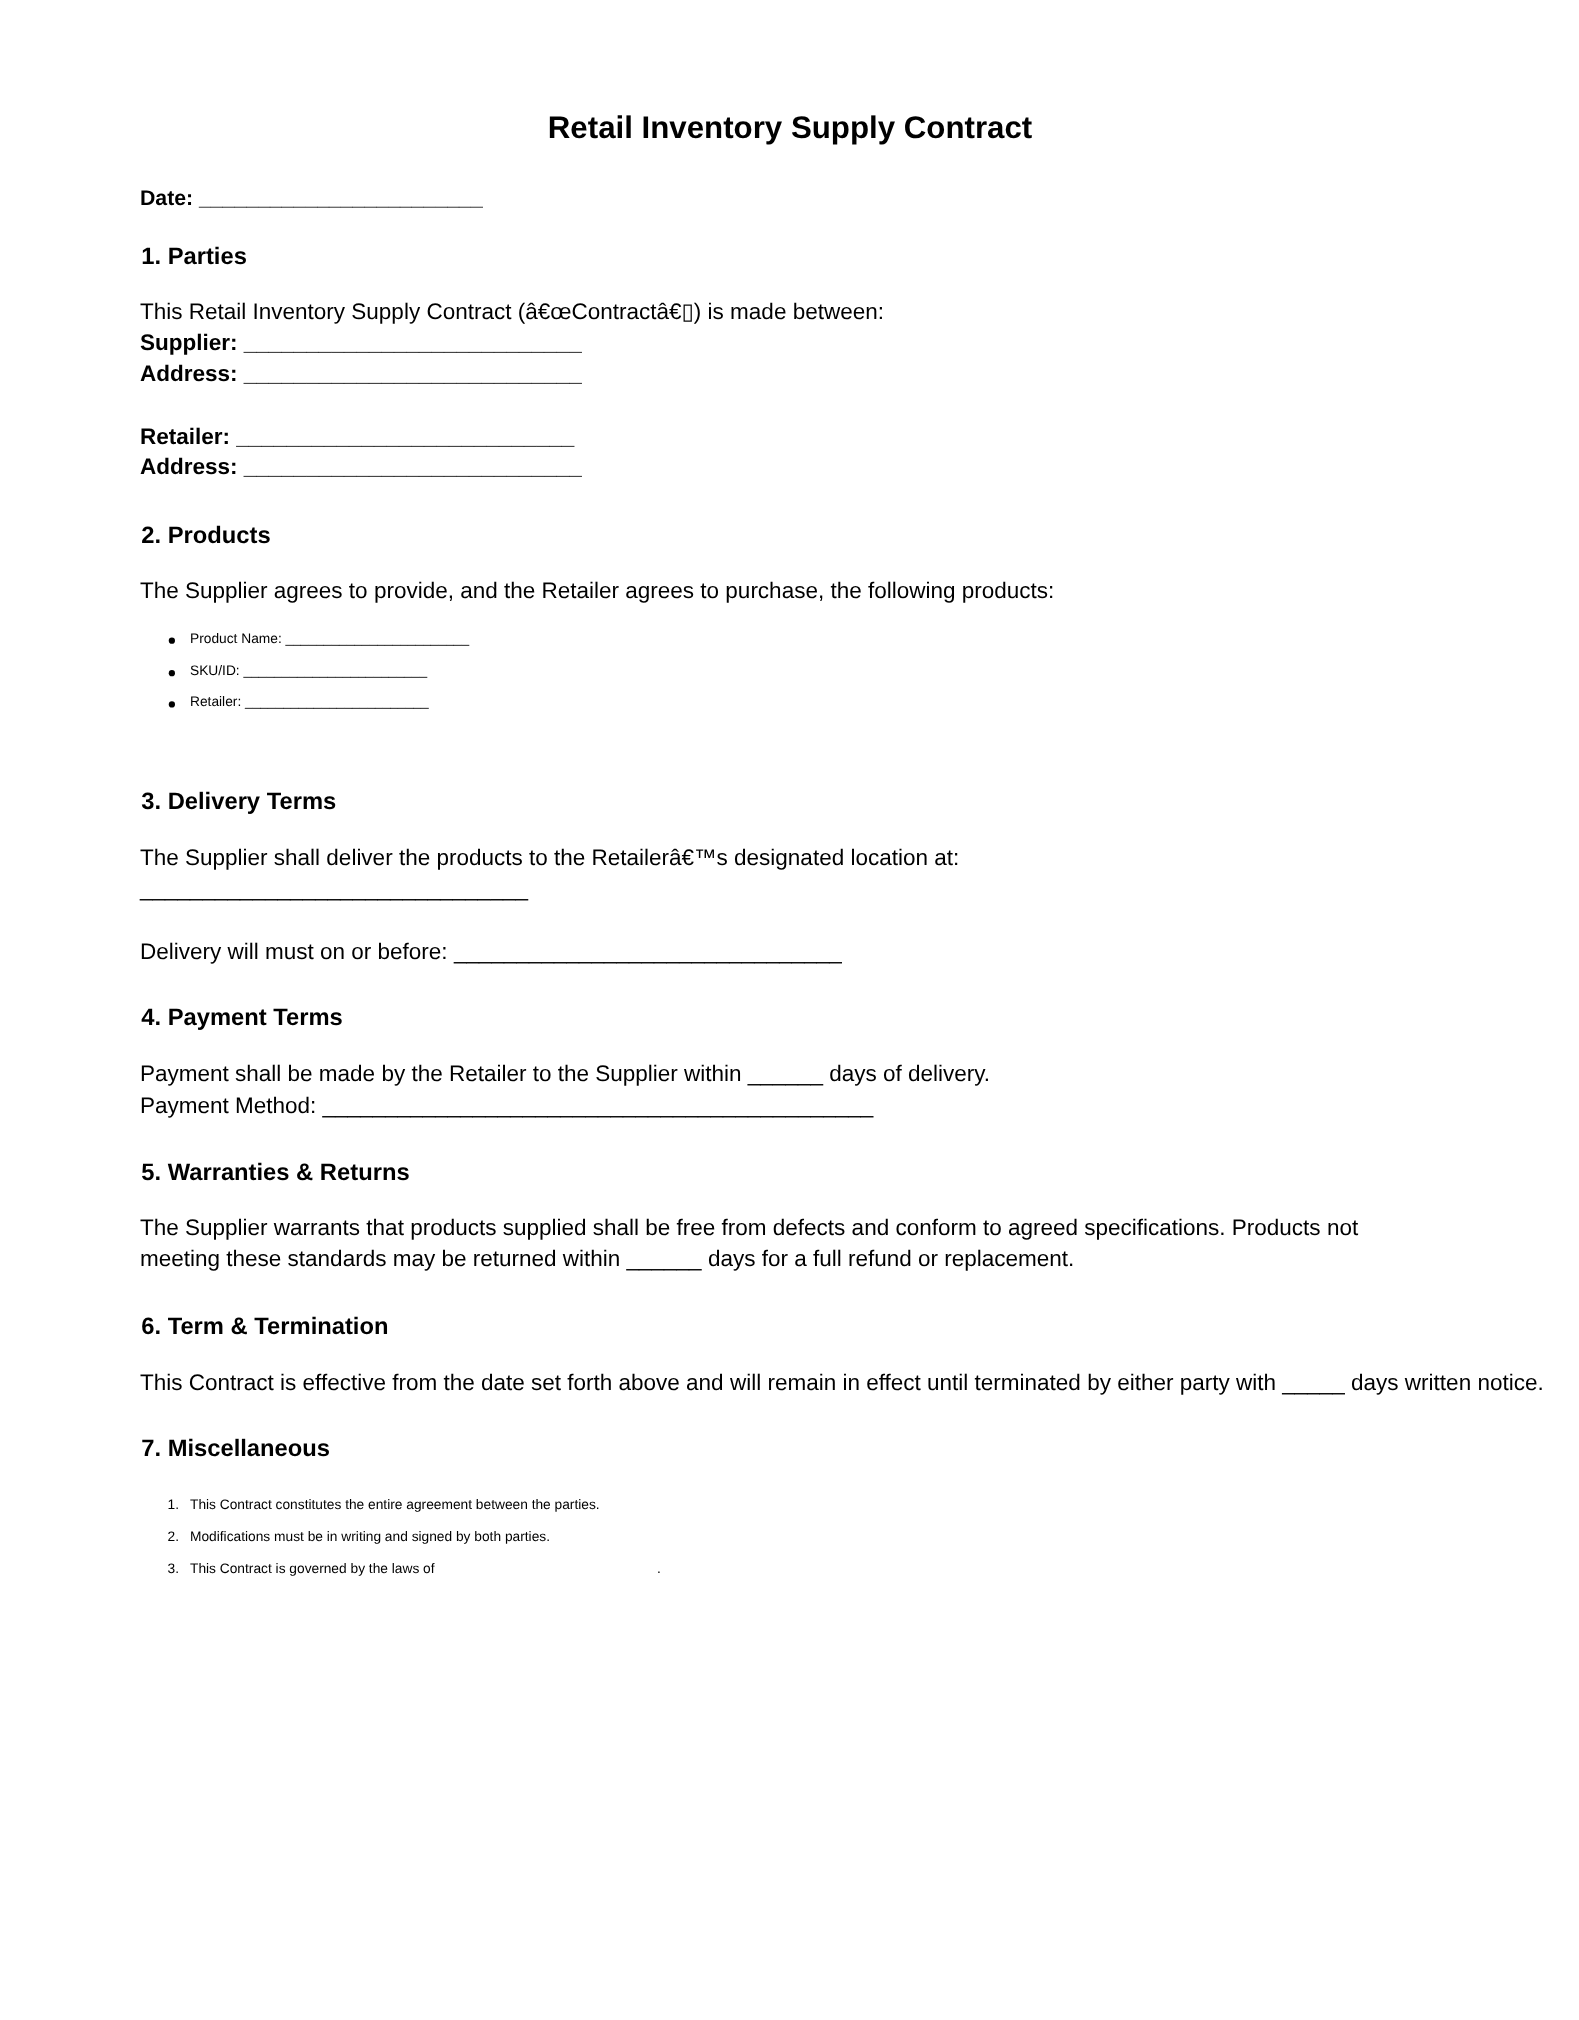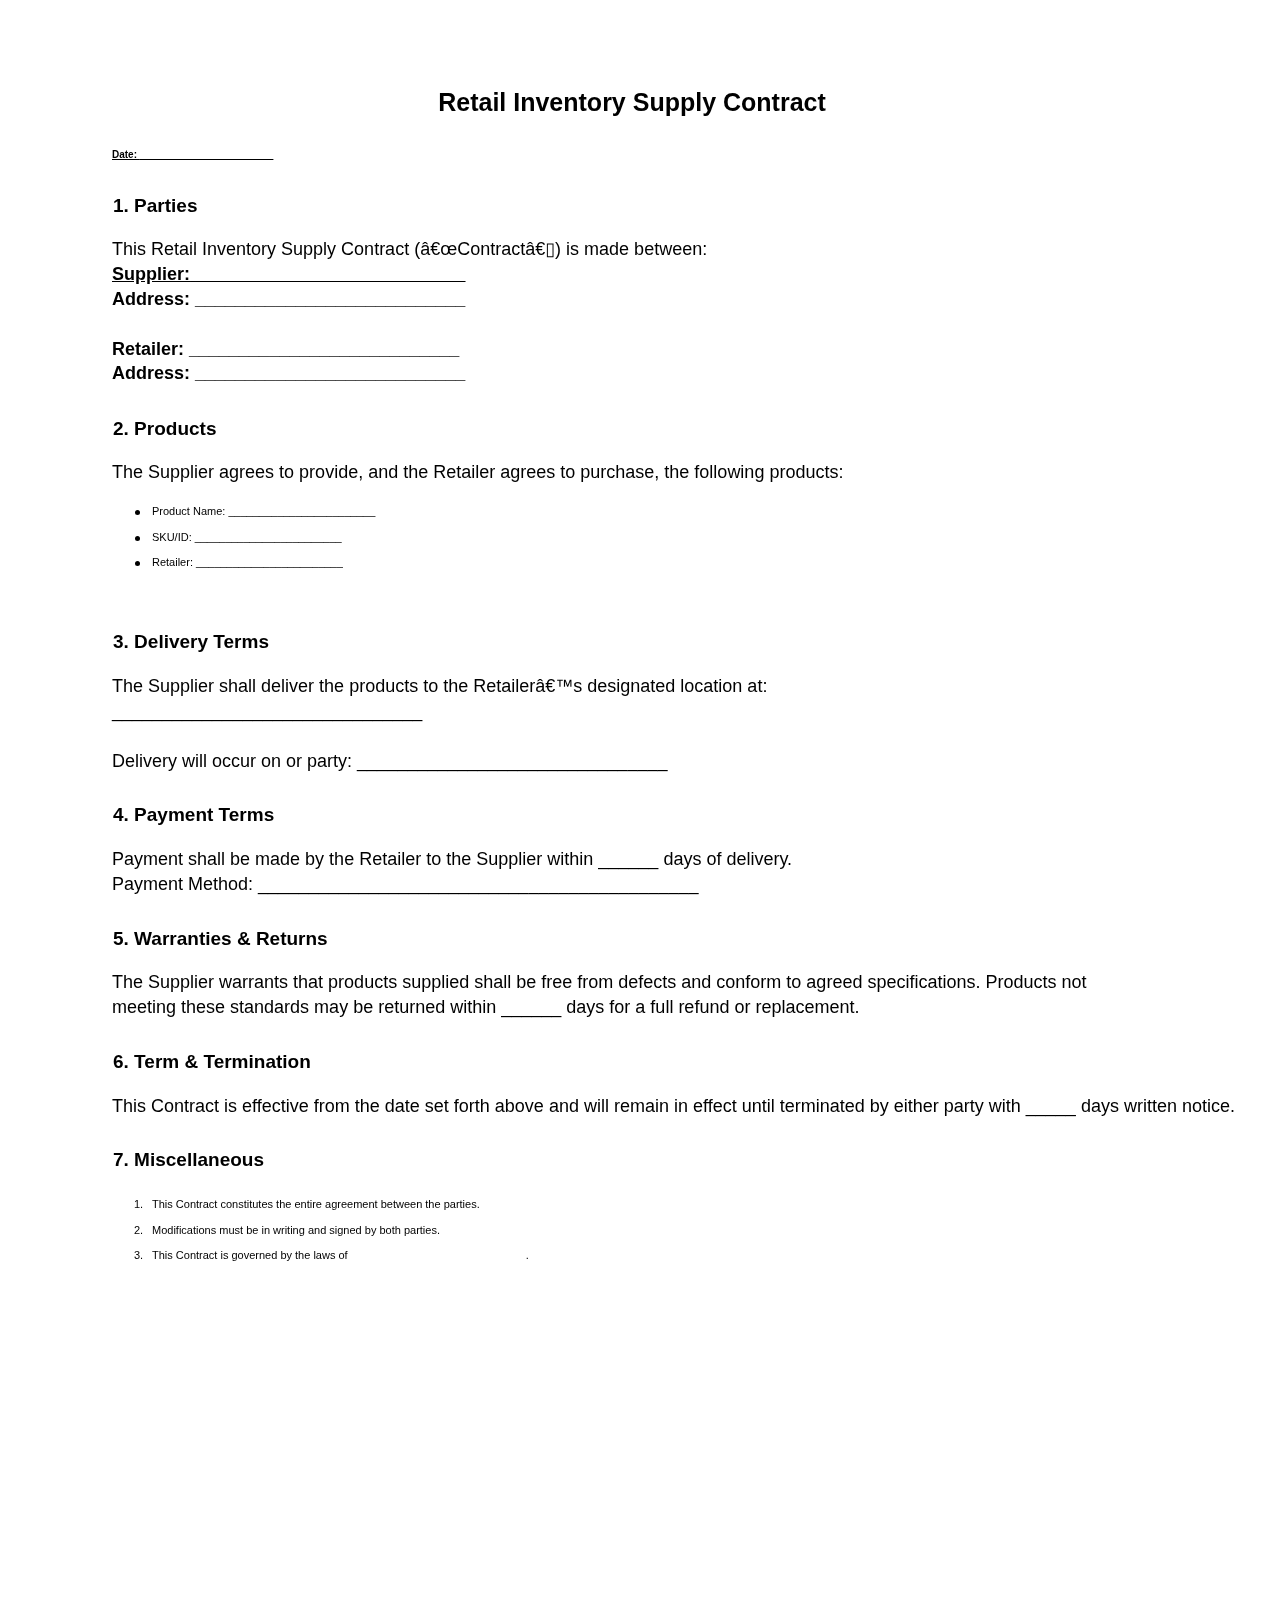--- a/index.html
+++ b/index.html
@@ -28,23 +28,22 @@
       width: 1040px;
       text-align: center;
       font-size: 25px;
       font-weight: bold;
       margin: 0;
     }
     .date-line {
       position: absolute;
       left: 0;
       top: 149px;
-      font-size: 10px;
+      font-size: 17px;
       font-weight: bold;
-      text-decoration: underline;
     }
     .h2 {
       position: absolute;
       left: 1px;
       font-size: 19px;
       font-weight: bold;
       margin: 0;
       white-space: nowrap;
     }
     .p {
@@ -100,21 +99,21 @@
 
   <h1 class="doc-title">Retail Inventory Supply Contract</h1>
 
   <div class="date-line">
     <span>Date:</span>
     <span>________________________</span>
   </div>
 
   <h2 class="h2" style="top:195px;">1. Parties</h2>
   <div class="p" style="top:237px;">This Retail Inventory Supply Contract (â€œContractâ€▯) is made between:</div>
-  <div class="p bold" style="top:262px;text-decoration:underline;">
+  <div class="p bold" style="top:262px;">
     <span>Supplier:</span>
     <span>___________________________</span>
   </div>
   <div class="p bold" style="top:287px;">
     <span>Address:</span>
     <span>___________________________</span>
   </div>
   <div class="p bold" style="top:337px;">
     <span>Retailer:</span>
     <span>___________________________</span>
@@ -138,21 +137,21 @@
     <li class="li">
       <span>Retailer:</span>
       <span>________________________</span>
     </li>
   </ul>
 
   <h2 class="h2" style="top:631px;">3. Delivery Terms</h2>
   <div class="p" style="top:674px;">The Supplier shall deliver the products to the Retailerâ€™s designated location at:</div>
   <div class="p" style="top:699px;">_______________________________</div>
   <div class="p" style="top:749px;">
-    <span>Delivery will occur on or party:</span>
+    <span>Delivery will must on or before:</span>
     <span>_______________________________</span>
   </div>
 
   <h2 class="h2" style="top:804px;">4. Payment Terms</h2>
   <div class="p" style="top:847px;">
     <span>Payment shall be made by the Retailer to the Supplier within</span>
     <span>______</span>
     <span>days of delivery.</span>
   </div>
   <div class="p" style="top:872px;">

